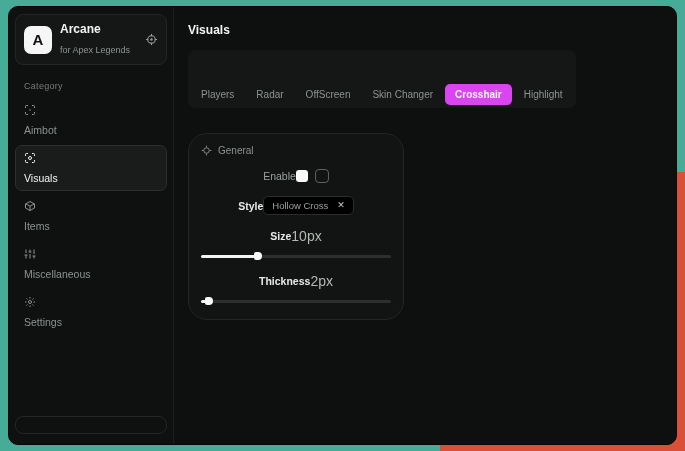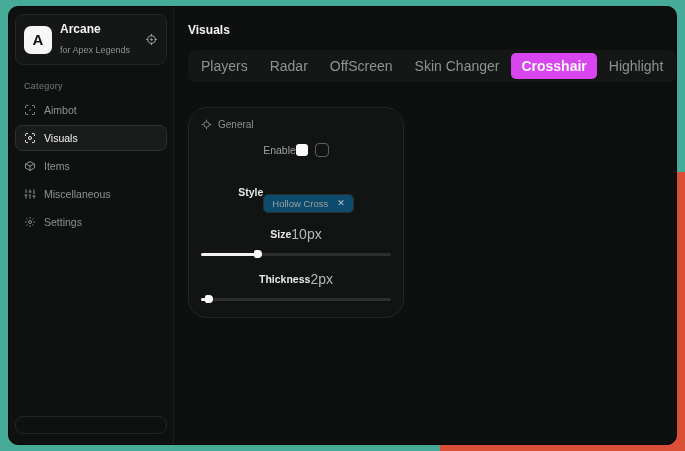--- a/index.html
+++ b/index.html
@@ -42,24 +42,24 @@
   .side-header .titles { flex:1; min-width:0; }
   .app-name { color:#f2f3f2; font-size:12px; font-weight:bold; line-height:13px; }
   .app-sub { color:#8d938f; font-size:9px; line-height:12px;margin-top:8px; }
   .header-icon { color:#9aa09b; display:flex; }
 
   .category {
     color:#767c78; font-size:9px; margin:16px 0 6px 9px; letter-spacing:.3px;
   }
   .nav { display:flex; flex-direction:column; gap:2px; }
   .nav-item {
-    display:flex; align-items:center; gap:8px;
+    display:flex; gap:8px;
     padding:6px 8px; border-radius:7px;
     color:#8d938f; font-size:10.5px;
-    border:1px solid transparent; cursor:default;
+    border:1px solid transparent; cursor:default;flex-direction:column;
   }
   .nav-item .ic { display:flex; color:inherit; }
   .nav-item.active {
     background:#191c1b; border-color:#2c2f2e; color:#f2f3f2;
   }
   .side-spacer { flex:1; }
   .side-footer {
     border:1px solid #242727; border-radius:8px;
     padding:8px 9px; display:flex; flex-direction:column; gap:4px;
   }
@@ -68,22 +68,22 @@
 
   
   .main { flex:1; padding:16px 14px; position:relative; }
   .page-title { color:#f2f3f2; font-size:12px; font-weight:bold; }
   .tabstrip {
     margin-top:13px; display:inline-flex; align-items:center;
     background:#151717; border-radius:7px; padding:3px;
     gap:2px;
   }
   .tab {
-    color:#8d938f; font-size:14px; padding:5px 10px;
-    border-radius:5px; white-space:nowrap; cursor:default;
+    color:#8d938f; font-size:10px; padding:5px 10px;
+    border-radius:5px; white-space:nowrap; cursor:default;margin-top:31px;
   }
   .tab.active { background:#d946ef; color:#f5f6f5; font-weight:bold; }
 
   .panel {
     margin-top:25px; width:216px;
     background:#121414; border:1px solid #232625;
     border-radius:19px; padding:11px 12px 14px 12px;
   }
   .panel-head { display:flex; align-items:center; gap:6px; color:#8d938f; }
   .panel-title { font-size:10px; }
@@ -99,22 +99,22 @@
   .swatch {
     width:12px; height:12px; border-radius:3px; background:#fafafa; cursor:pointer;
   }
   .checkbox {
     width:14px; height:14px; border-radius:4px;
     border:1.5px solid #5b615d; background:transparent; cursor:pointer;
   }
 
   .chip {
     display:flex; align-items:center; gap:9px;
-    background:#0c4a6e; border:1px solid #2b2e2d;
-    border-radius:5px; padding:3px 8px;margin-top:24px;
+    background:#000000; border:1px solid #2b2e2d;
+    border-radius:5px; padding:3px 8px;
   }
   .chip-label { color:#9aa09b; font-size:9.5px; }
   .chip-x { color:#c3c7c3; font-size:9px; cursor:pointer; line-height:1; }
 
   .slider { margin-top:8px; position:relative; height:8px; cursor:pointer; }
   .slider .track {
     position:absolute; top:3px; left:0; right:0; height:3px;
     background:#2c2f2e; border-radius:2px;
   }
   .slider .fill {

